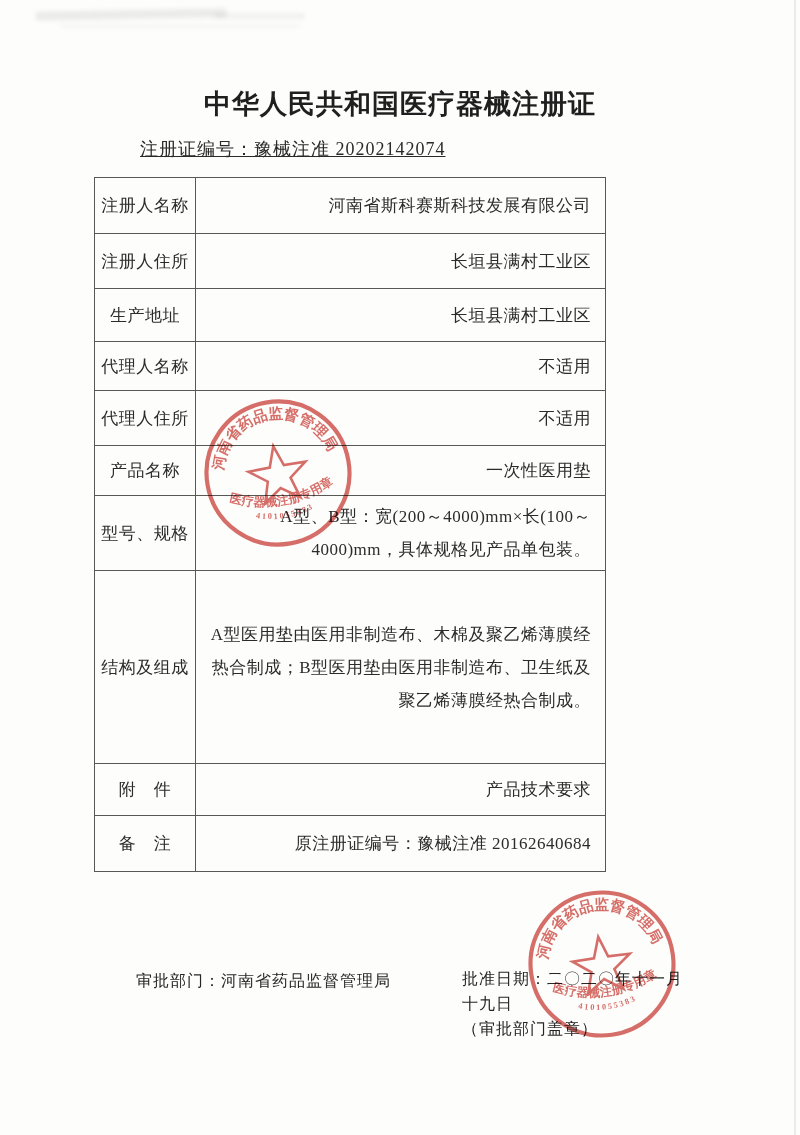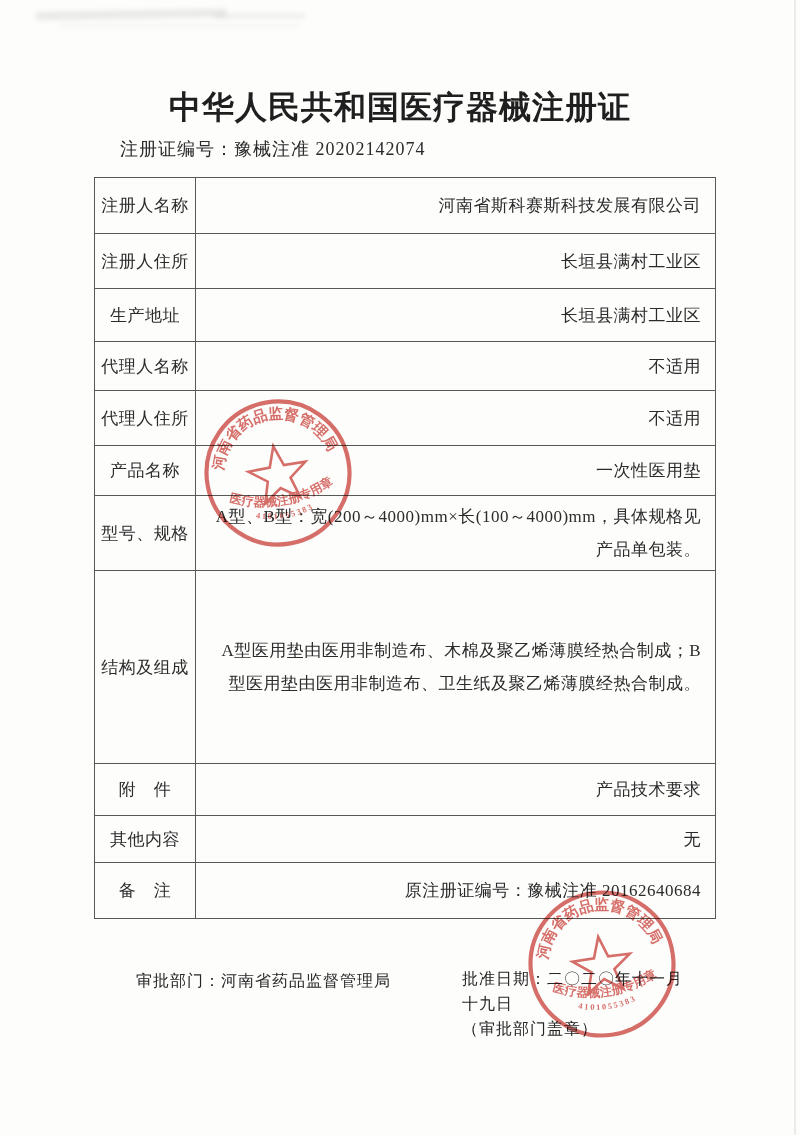--- a/index.html
+++ b/index.html
@@ -15,30 +15,30 @@
 
   
   .smudge { position: absolute; background: #9a9a96; filter: blur(2px); }
   .smudge.s1 { left: 36px; top: 10px; width: 190px; height: 9px; opacity: .18; transform: rotate(-1deg); }
   .smudge.s2 { left: 215px; top: 13px; width: 90px; height: 6px; opacity: .12; }
   .smudge.s3 { left: 60px; top: 24px; width: 240px; height: 4px; opacity: .08; }
   .edge-right { position: absolute; right: 4px; top: 0; width: 2px; height: 100%; background: #d9d9d6; opacity: .5; }
 
   .doc-title {
     position: absolute; left: 0; top: 86px; width: 100%;
-    text-align: center; font-size: 32px; font-weight: 700;
+    text-align: center; font-size: 27px; font-weight: 700;
     letter-spacing: 1px; color: #1f1f1f;
   }
   .cert-no {
-    position: absolute; left: 120px; top: 137px;
-    font-size: 18px; letter-spacing: 1px; color: #2a2a2a;
+    position: absolute; left: 140px; top: 137px;
+    font-size: 18px; letter-spacing: 1px; color: #2a2a2a; text-decoration: underline;
   }
 
   table.cert-table {
-    position: absolute; left: 94px; top: 177px; width: 622px;
+    position: absolute; left: 94px; top: 177px; width: 512px;
     border-collapse: collapse; table-layout: fixed;
     font-size: 17px;
   }
   table.cert-table td {
     border: 1px solid #585854;
     vertical-align: middle;
     color: #2b2b2b;
   }
   td.lbl {
     width: 101px; text-align: center;
@@ -118,24 +118,20 @@
           <td class="val">A型、B型：宽(200～4000)mm×长(100～4000)mm，具体规格见产品单包装。</td>
         </tr>
       <tr style="height:193px">
           <td class="lbl">结构及组成</td>
           <td class="val">A型医用垫由医用非制造布、木棉及聚乙烯薄膜经热合制成；B型医用垫由医用非制造布、卫生纸及聚乙烯薄膜经热合制成。</td>
         </tr>
       <tr style="height:52px">
           <td class="lbl">附　件</td>
           <td class="val">产品技术要求</td>
         </tr>
-      <tr style="height:47px">
-          <td class="lbl">其他内容</td>
-          <td class="val">无</td>
-        </tr>
       <tr style="height:56px">
           <td class="lbl">备　注</td>
           <td class="val">原注册证编号：豫械注准 20162640684</td>
         </tr>
     </tbody>
   </table>
 
   <div class="footer-left">
     <span>审批部门：</span><span>河南省药品监督管理局</span>
   </div>

